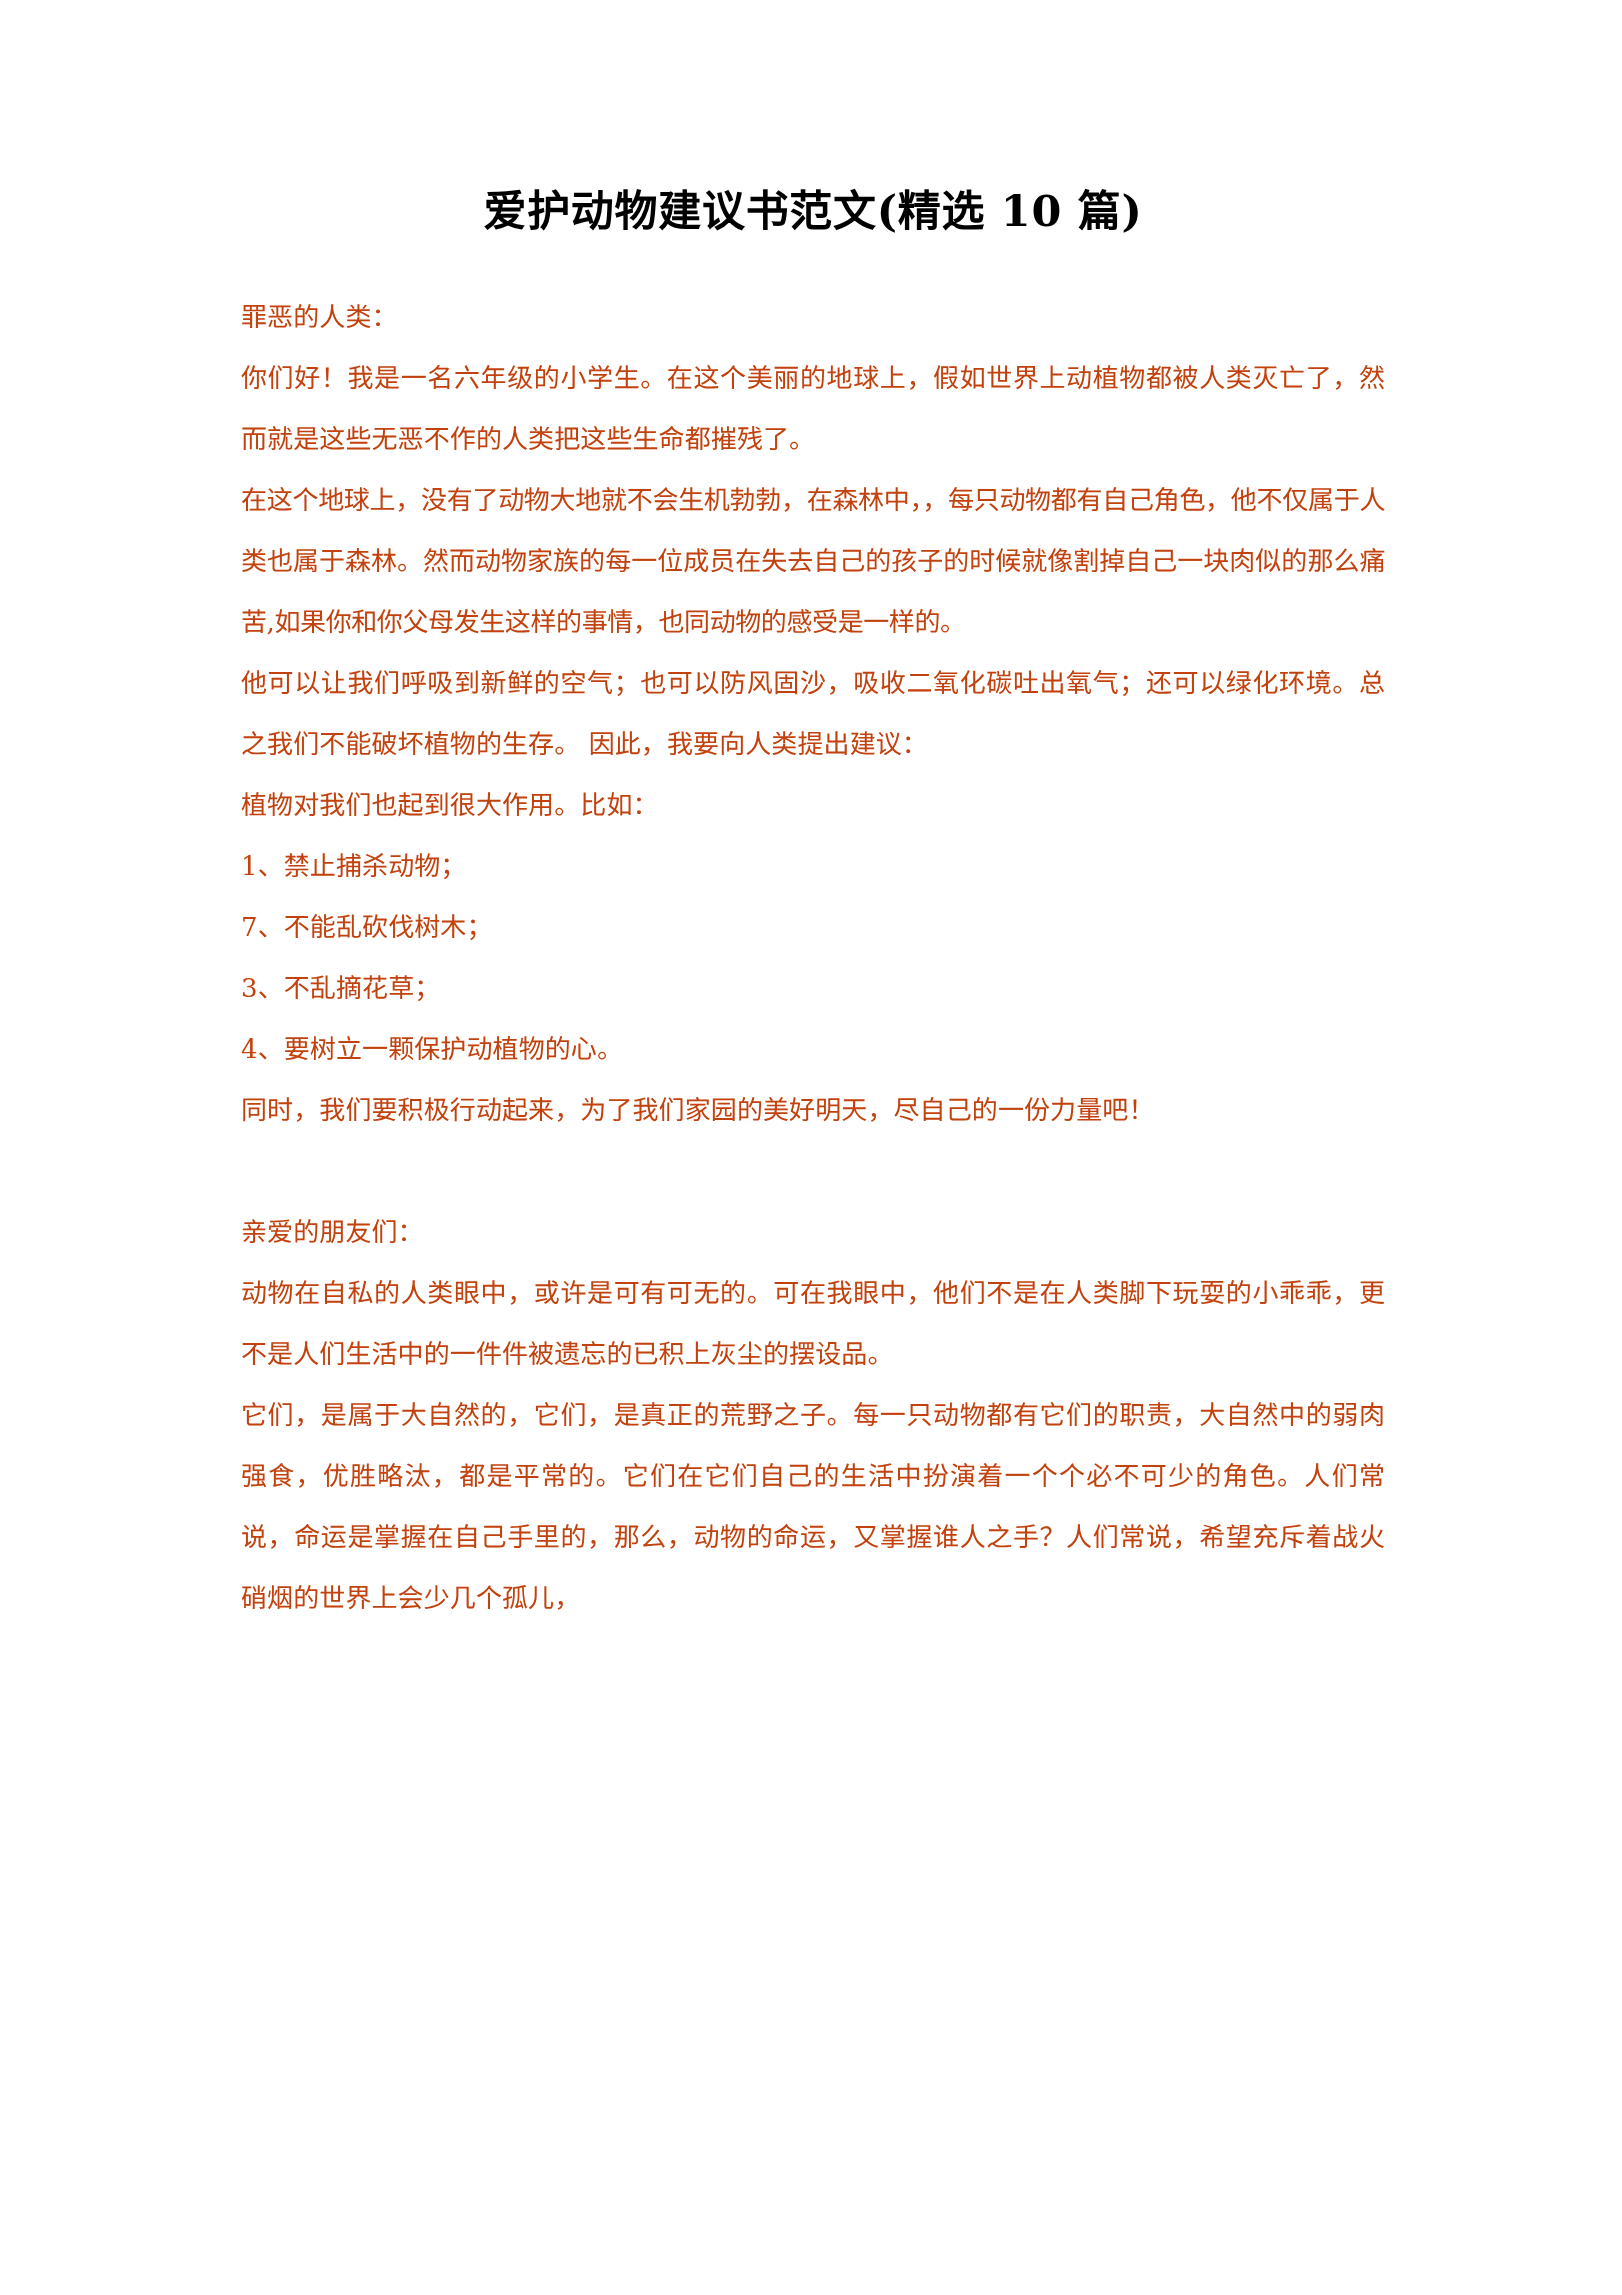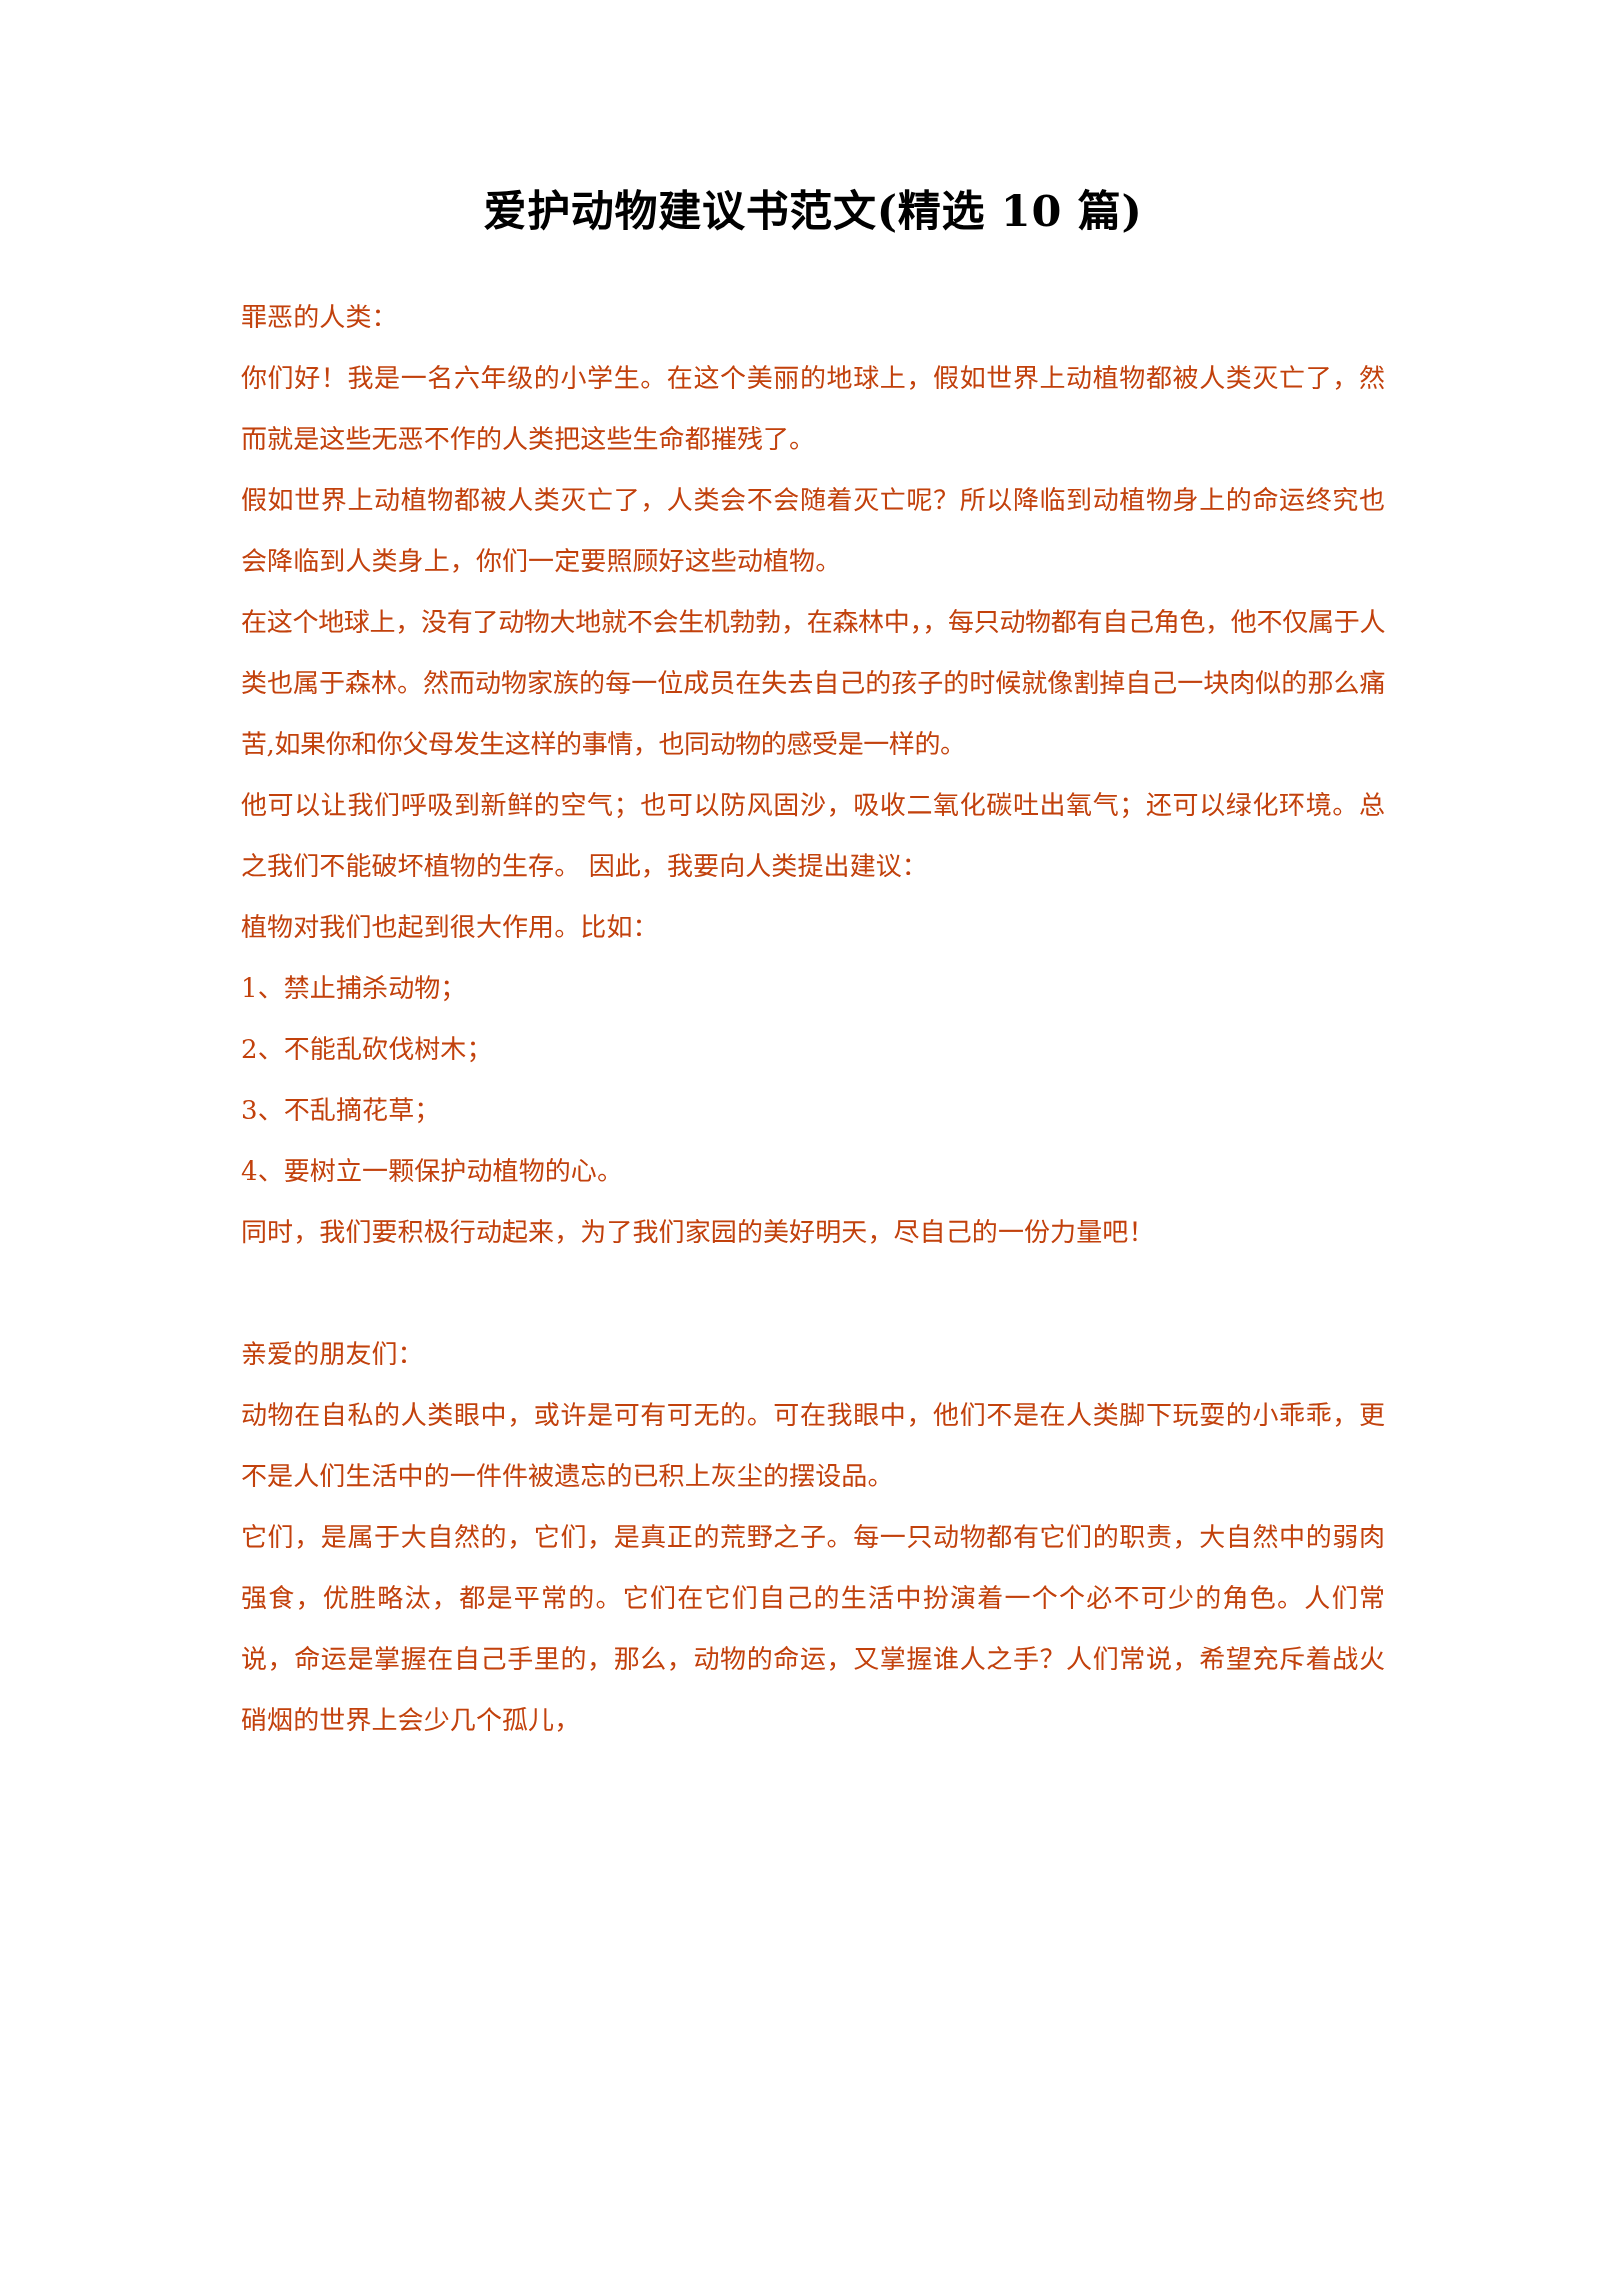--- a/index.html
+++ b/index.html
@@ -81,32 +81,31 @@
     <h1 class="doc-title">爱护动物建议书范文(精选 10 篇)</h1>
 
     <div class="body-block">
 
       <section>
 
         <p class="para">罪恶的人类：</p>
 
         <p class="para">你们好！我是一名六年级的小学生。在这个美丽的地球上，假如世界上动植物都被人类灭亡了，然而就是这些无恶不作的人类把这些生命都摧残了。</p>
 
-        <p class="para">假如世界上动植物都被人类灭亡了，人类会不会随着灭亡呢？所以降临到动植物身上的命运终究也会降临到人类身上，你们一定要照顾好这些动植物。</p>
 
         <p class="para tight">在这个地球上，没有了动物大地就不会生机勃勃，在森林中，，每只动物都有自己角色，他不仅属于人类也属于森林。然而动物家族的每一位成员在失去自己的孩子的时候就像割掉自己一块肉似的那么痛苦,如果你和你父母发生这样的事情，也同动物的感受是一样的。</p>
 
 
         <p class="para">他可以让我们呼吸到新鲜的空气；也可以防风固沙，吸收二氧化碳吐出氧气；还可以绿化环境。总之我们不能破坏植物的生存。 因此，我要向人类提出建议：</p>
 
         <p class="para">植物对我们也起到很大作用。比如：</p>
 
         <p class="para">1、禁止捕杀动物；</p>
 
-        <p class="para">2、不能乱砍伐树木；</p>
+        <p class="para">7、不能乱砍伐树木；</p>
 
         <p class="para">3、不乱摘花草；</p>
 
         <p class="para">4、要树立一颗保护动植物的心。</p>
 
         <p class="para">同时，我们要积极行动起来，为了我们家园的美好明天，尽自己的一份力量吧！</p>
 
       </section>
 
       <div class="blank-line"></div>

